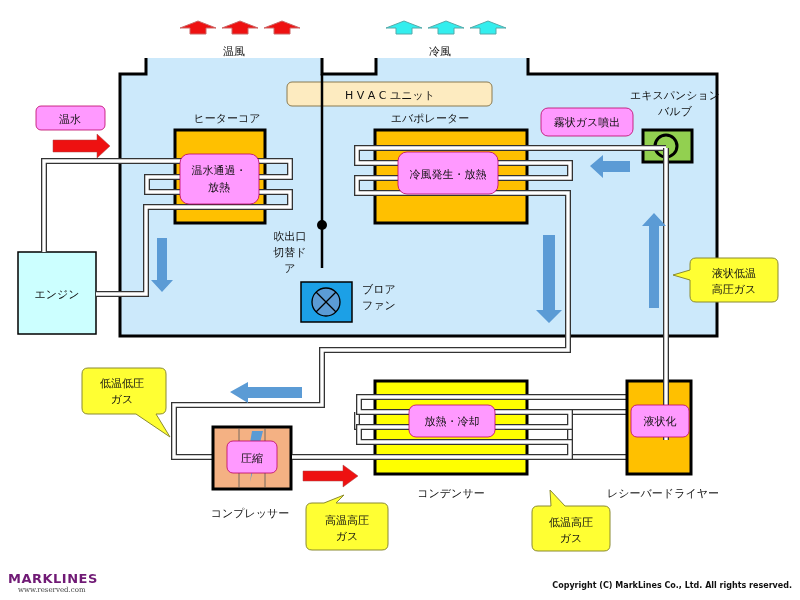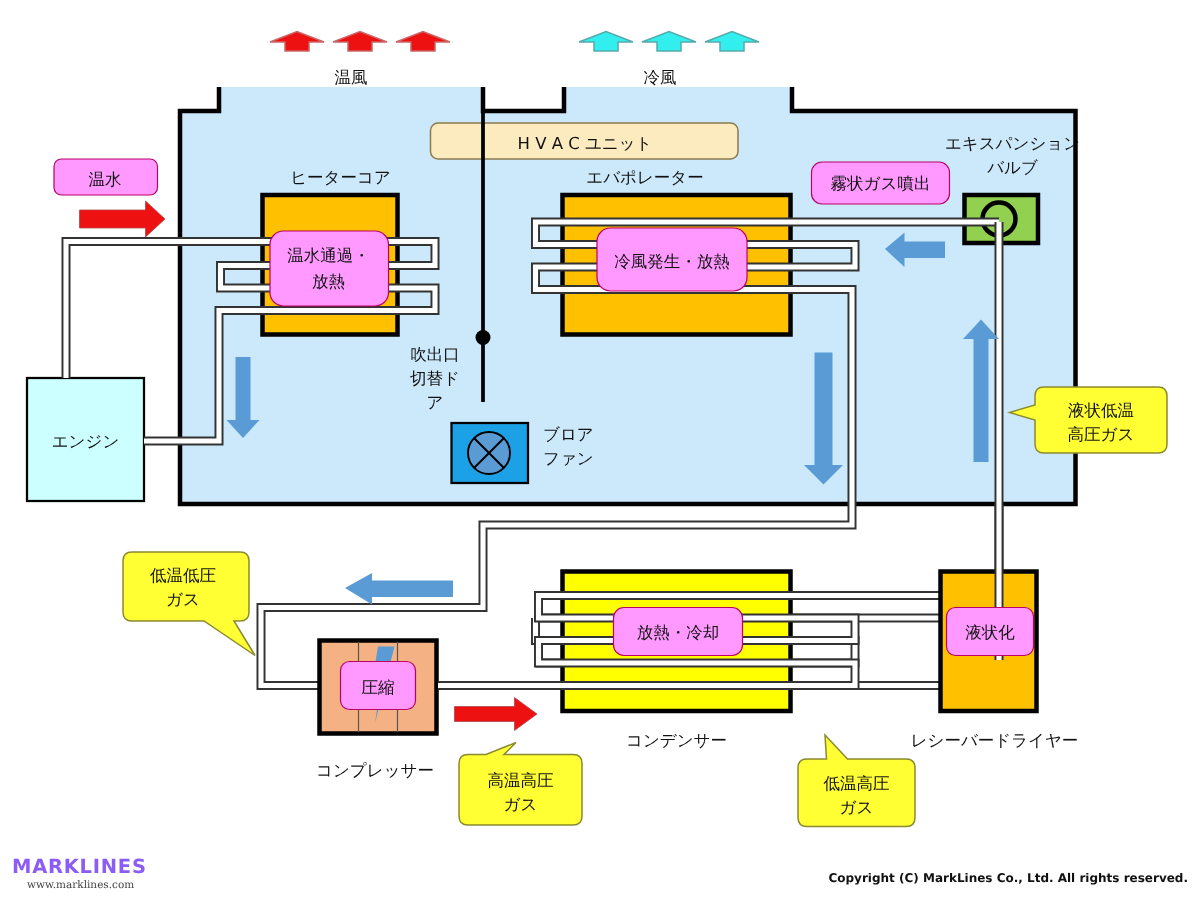--- a/index.html
+++ b/index.html
@@ -3,21 +3,21 @@
 <meta charset="utf-8">
 <style>
   html,body{margin:0;padding:0;background:#fff;}
   body{width:800px;height:600px;position:relative;overflow:hidden;font-family:"DejaVu Sans",sans-serif;}
   svg{position:absolute;left:0;top:0;}
   .lbl{font-family:"DejaVu Sans",sans-serif;font-size:11px;fill:#111;}
   .pipe-out{fill:none;stroke:#333;stroke-width:6;}
   .pipe-in{fill:none;stroke:#fff;stroke-width:3.4;}
   .footer-copy{position:absolute;right:8px;bottom:10px;font-family:"DejaVu Sans",sans-serif;font-size:8px;color:#111;font-weight:bold;}
   .logo{position:absolute;left:8px;bottom:6px;}
-  .logo-main{font-family:"DejaVu Sans",sans-serif;font-weight:bold;font-size:13px;color:#8b5cf6;letter-spacing:0.5px;}
+  .logo-main{font-family:"DejaVu Sans",sans-serif;font-weight:bold;font-size:13px;color:#701a75;letter-spacing:0.5px;}
   .logo-sub{font-family:"DejaVu Serif",serif;font-size:7px;color:#444;margin-left:10px;}
 </style>
 </head>
 <body>
 
 <svg width="800" height="600" viewBox="0 0 800 600">
 
   <path d="M120,74 L146,74 L146,58 L322,58 L322,74 L376,74 L376,58 L528,58 L528,74 L717,74 L717,336 L120,336 Z" fill="#cce9fb" stroke="none"></path>
   <path d="M146,58 L146,74 L120,74 L120,336 L717,336 L717,74 L528,74 L528,58" fill="none" stroke="#000" stroke-width="3"></path>
   <path d="M322,58 L322,74 L376,74 L376,58" fill="none" stroke="#000" stroke-width="3"></path>
@@ -147,15 +147,15 @@
     <path class="pipe-out" d="M666,336 L666,440"></path>
     <path class="pipe-in" d="M666,336 L666,440"></path>
   </g>
   <rect x="631" y="405" width="58" height="32" rx="6" fill="#ff99ff" stroke="#b06" stroke-width="0.8"></rect>
   <text class="lbl" x="660" y="425" text-anchor="middle">液状化</text>
   <text class="lbl" x="663" y="497" text-anchor="middle">レシーバードライヤー</text>
 </svg>
 
 <div class="logo">
   <div class="logo-main">MARKLINES</div>
-  <div class="logo-sub">www.marklines.com</div>
+  <div class="logo-sub">www.reserved.com</div>
 </div>
 <div class="footer-copy">Copyright (C) MarkLines Co., Ltd. All rights reserved.</div>
 
 </body></html>

